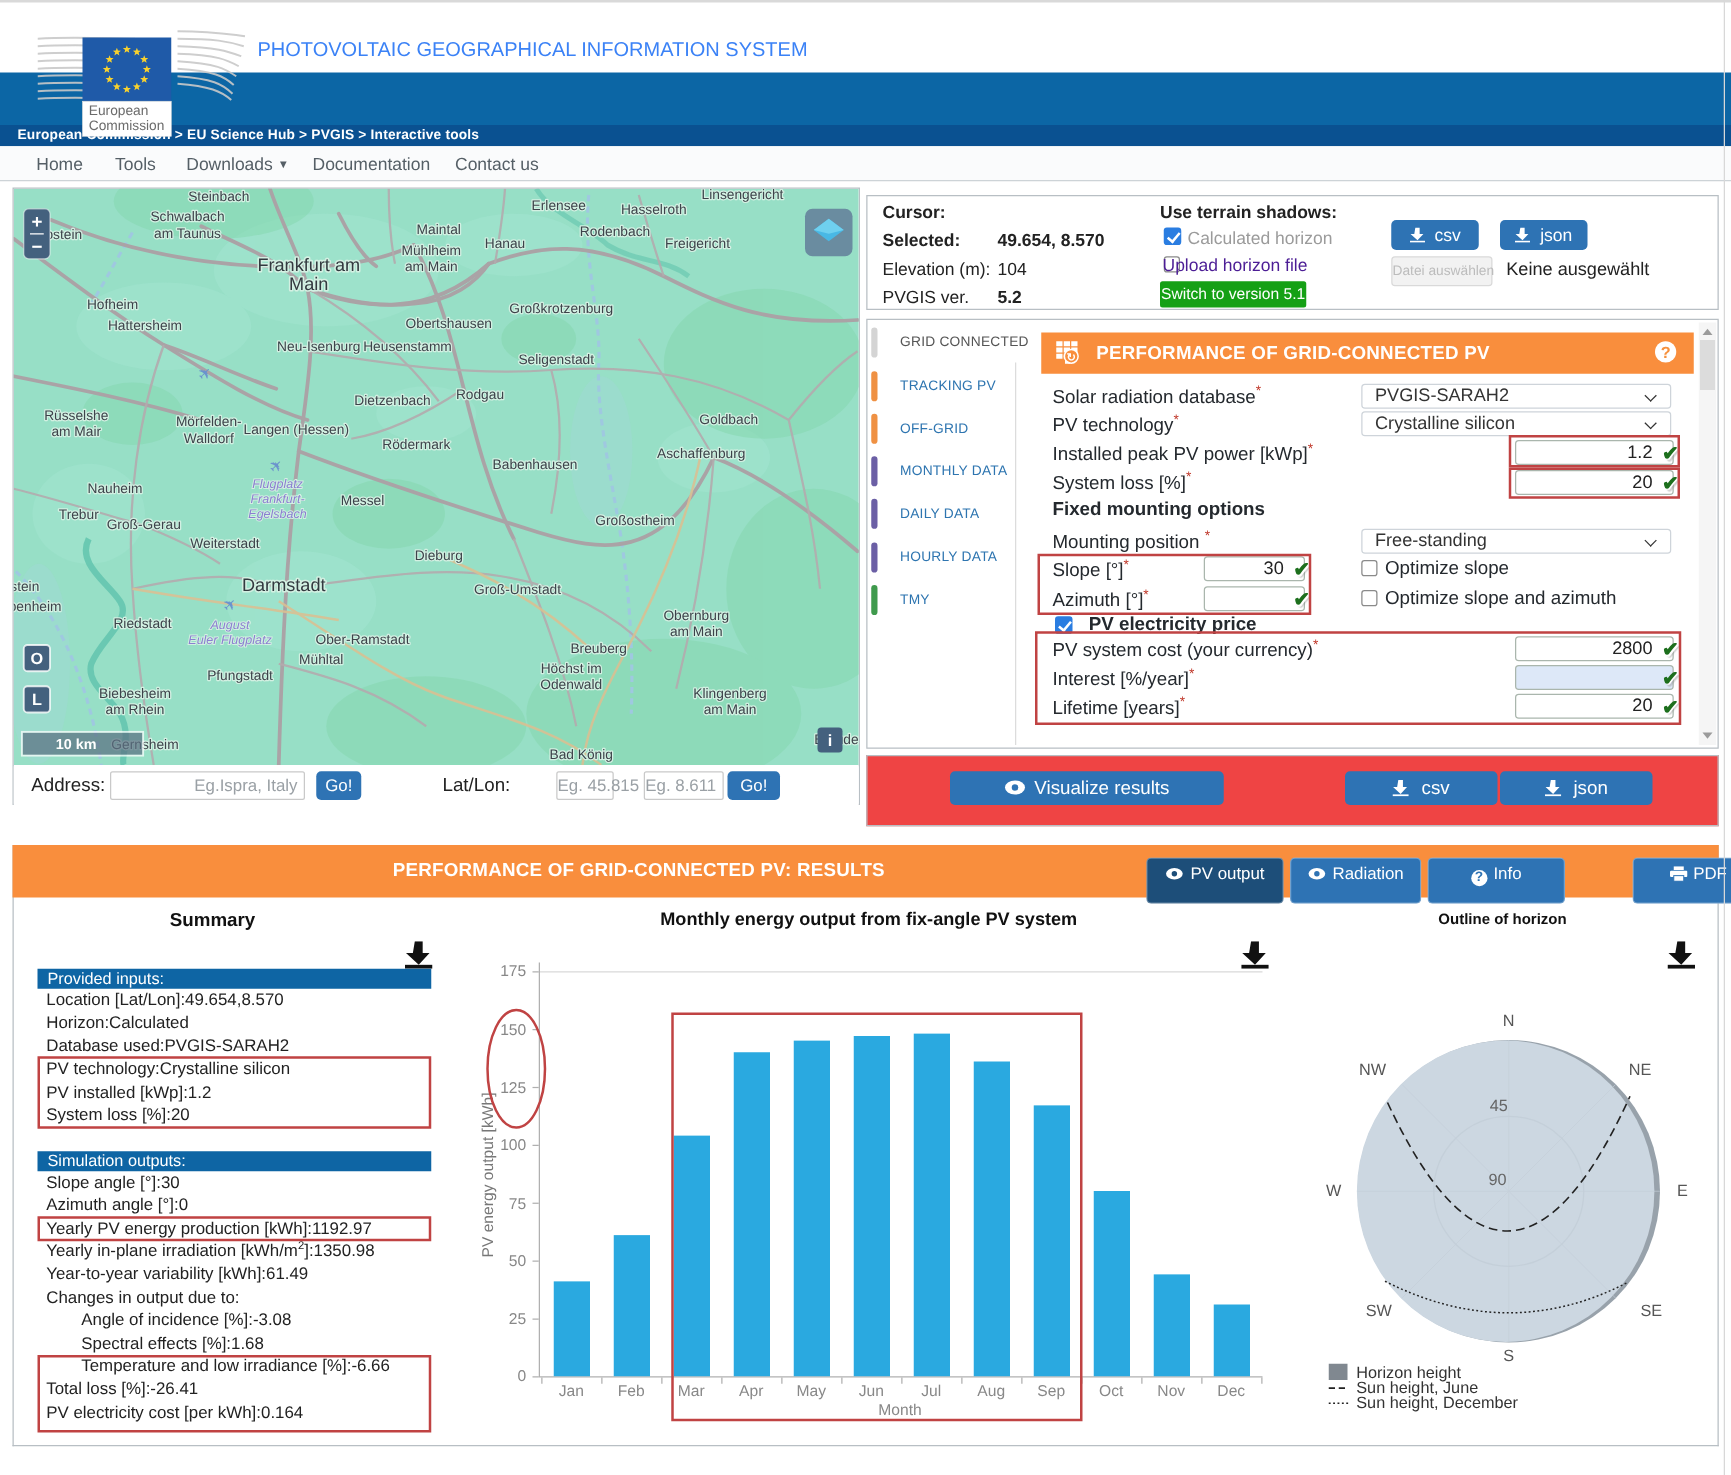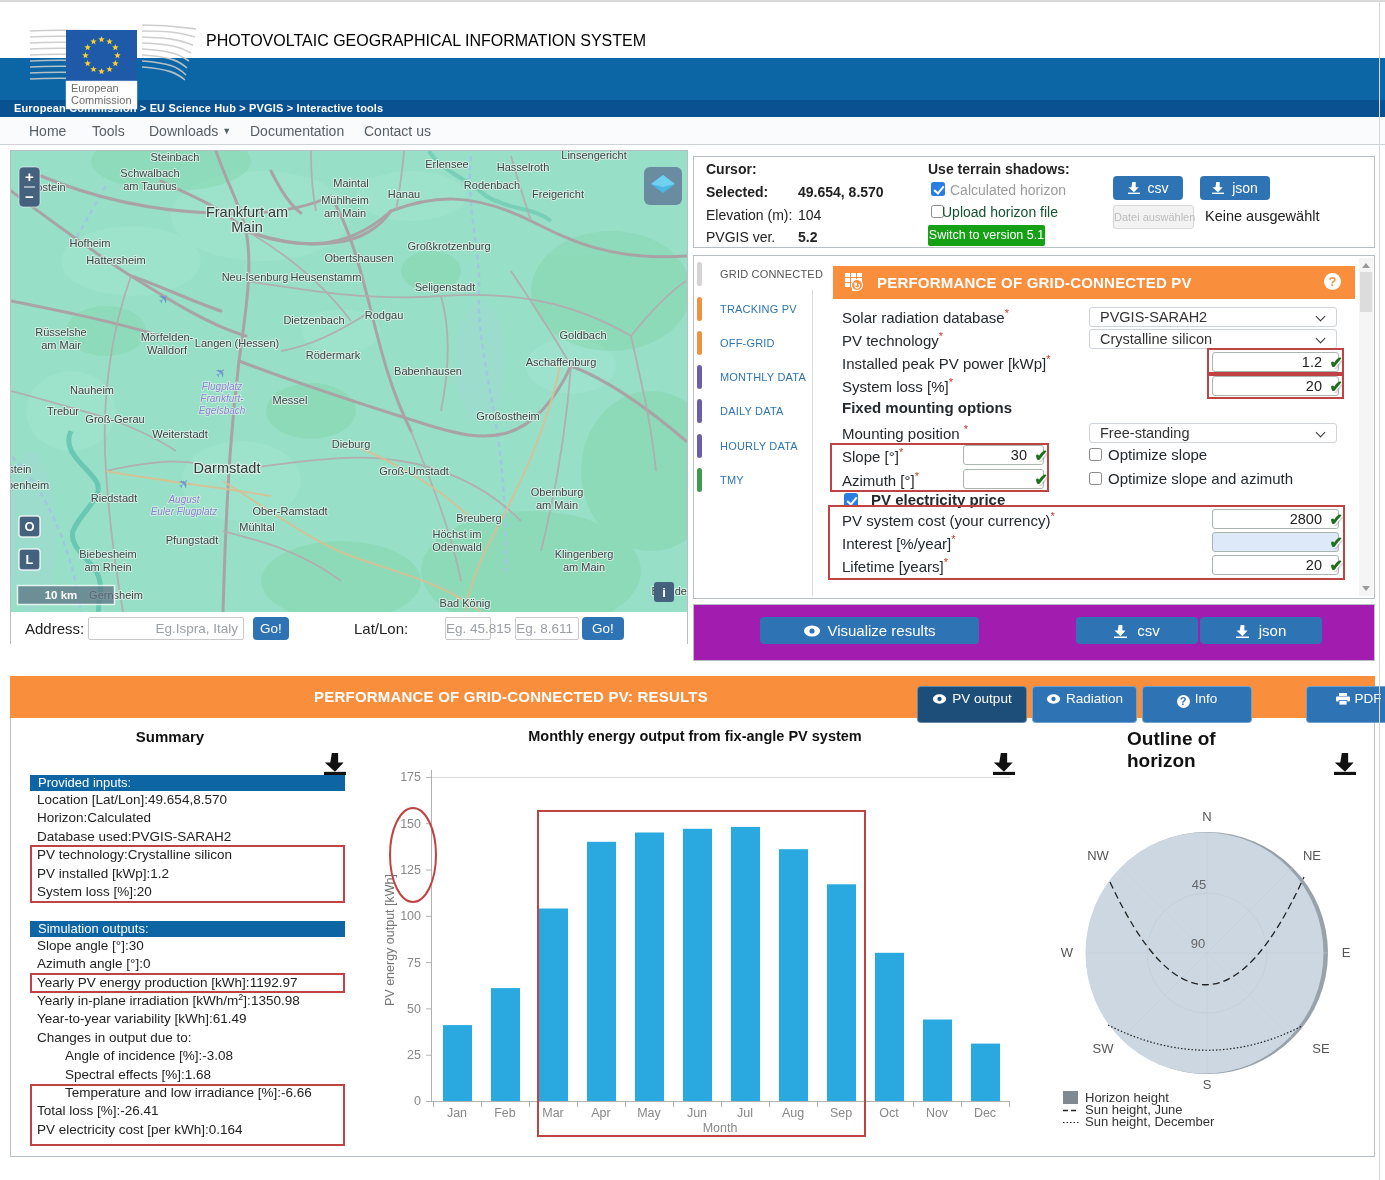--- a/index.html
+++ b/index.html
@@ -2,35 +2,35 @@
 <html><head>
 <meta charset="utf-8">
 <style>
 * { margin:0; padding:0; box-sizing:border-box; }
 html,body { width:1385px; height:1180px; background:#fff; font-family:"Liberation Sans", sans-serif; position:relative; overflow:hidden; }
 .abs { position:absolute; }
 
 #topline { left:0; top:0; width:1385px; height:2px; background:#d9d9d9; }
 #bluebar { left:0; top:58px; width:1385px; height:42px; background:#0c66a5; }
 #crumbbar { left:0; top:100px; width:1385px; height:17px; background:#0a5191; color:#fff; font-size:11px; font-weight:bold; line-height:17px; padding-left:14px; letter-spacing:0.15px; }
-#title { left:206px; top:32px; font-size:16px; color:#000000; letter-spacing:0px; }
+#title { left:206px; top:32px; font-size:16px; color:#3b82f6; letter-spacing:0px; }
 #nav { left:0; top:117px; width:1385px; height:28px; background:#fafbfc; border-bottom:1px solid #cdd3d7; }
 #nav span { position:absolute; top:6px; font-size:14px; color:#555f66; }
 
 #logo { left:30px; top:3px; width:260px; height:112px;margin-top:20px; }
 
 .btn { position:absolute; background:#2e73b4; color:#fff; border-radius:4px; text-align:center; font-size:14px; }
 
 #mappanel { left:10px; top:150px; width:678px; height:494px; border:1px solid #b8bfc4; background:#fff; }
 
 #curpanel { left:693px; top:156px; width:682px; height:92px; border:1px solid #b8bfc4; background:#fff; font-size:14px; color:#222; }
 
 #formpanel { left:693px; top:255px; width:682px; height:344px; border:1px solid #b8bfc4; background:#fff; }
 
-#actrow { left:693px; top:604px; width:682px; height:57px; border:1px solid #b8bfc4; background:#a21caf; }
+#actrow { left:693px; top:604px; width:682px; height:57px; border:1px solid #b8bfc4; background:#ef4444; }
 
 #results { left:10px; top:676px; width:1365px; height:481px; border:1px solid #b8bfc4; border-top:none; background:#fff; }
 #resbar { left:10px; top:676px; width:1365px; height:42px; background:#f98e3d; }
 .red { position:absolute; border:2px solid #c04343; }
 .cb-on { width:14px; height:14px; background:#2a7de1; border-radius:2.5px; display:inline-block; }
 .cb-on::after { content:""; position:absolute; left:4.5px; top:1.5px; width:4px; height:8px; border:solid #fff; border-width:0 2px 2px 0; transform:rotate(40deg); }
 .cb-off { width:13px; height:13px; background:#fff; border:1.5px solid #8a8a8a; border-radius:2.5px; display:inline-block; }
 
 .tab { position:absolute; left:0; width:119px; height:30px; font-size:11px; color:#2e75b0; line-height:30px; padding-left:26px; letter-spacing:0.2px; white-space:nowrap; }
 .tab::before { content:""; position:absolute; left:3px; top:3px; bottom:3px; width:5px; border-radius:3px; }
@@ -297,21 +297,21 @@
   <span class="abs" style="left:12px;top:27px;font-weight:bold">Selected:</span>
   <span class="abs" style="left:104px;top:27px;font-weight:bold">49.654, 8.570</span>
   <span class="abs" style="left:12px;top:50px">Elevation (m):</span>
   <span class="abs" style="left:104px;top:50px">104</span>
   <span class="abs" style="left:12px;top:72px">PVGIS ver.</span>
   <span class="abs" style="left:104px;top:72px;font-weight:bold">5.2</span>
   <span class="abs" style="left:234px;top:4px;font-weight:bold">Use terrain shadows:</span>
   <span class="abs cb-on" style="left:237px;top:25px"></span>
   <span class="abs" style="left:256px;top:25px;color:#9b9b9b">Calculated horizon</span>
   <span class="abs cb-off" style="left:237px;top:48px"></span>
-  <span class="abs" style="left:248px;top:47px;color:#14532d">Upload horizon file</span>
+  <span class="abs" style="left:236px;top:47px;color:#4c1d95">Upload horizon file</span>
   <span class="abs" style="left:234px;top:68px;width:117px;height:21px;background:#15a015;color:#fff;font-size:12.5px;text-align:center;line-height:21px;border-radius:2px">Switch to version 5.1</span>
   <span class="btn dlb" style="left:419px;top:19px;width:70px;height:24px;line-height:24px;"><svg width="12" height="12" viewBox="0 0 14 14" style="vertical-align:-1px;margin-right:8px">
         <path d="M5 0 h4 v6 h3.5 L7 12 0.5 6 H4 z" fill="#fff"></path>
         <rect x="0" y="12.4" width="14" height="1.8" fill="#fff"></rect>
       </svg>csv</span>
   <span class="btn dlb" style="left:506px;top:19px;width:70px;height:24px;line-height:24px;"><svg width="12" height="12" viewBox="0 0 14 14" style="vertical-align:-1px;margin-right:8px">
         <path d="M5 0 h4 v6 h3.5 L7 12 0.5 6 H4 z" fill="#fff"></path>
         <rect x="0" y="12.4" width="14" height="1.8" fill="#fff"></rect>
       </svg>json</span>
   <span class="abs" style="left:419px;top:48px;width:81px;height:24px;background:#f2f2f2;border:1px solid #d9d9d9;border-radius:3px;color:#bcbcbc;font-size:11px;text-align:center;line-height:23px;white-space:nowrap">Datei auswählen</span>
@@ -417,21 +417,21 @@
     <span style="display:inline-block;width:13px;height:13px;border-radius:50%;background:#fff;color:#2e73b4;font-size:11px;font-weight:bold;line-height:13px;vertical-align:-2px;margin-right:5px">?</span>Info</span>
   <span class="btn rb" style="left:1296px;top:10px;width:105px">
     <svg width="14" height="12" viewBox="0 0 14 12" style="vertical-align:-2px;margin-right:5px">
         <rect x="3" y="0" width="8" height="3" fill="#fff"></rect>
         <rect x="0" y="3.5" width="14" height="5" rx="1" fill="#fff"></rect>
         <rect x="3" y="7.5" width="8" height="4.5" fill="#fff" stroke="#2e73b4" stroke-width="0.8"></rect>
       </svg>PDF</span>
 </div>
 <div class="abs" style="left:95px;top:728px;width:150px;text-align:center;font-weight:bold;font-size:15px;color:#111">Summary</div>
 <div class="abs" style="left:420px;top:728px;width:550px;text-align:center;font-weight:bold;font-size:14.5px;color:#111">Monthly energy output from fix-angle PV system</div>
-<div class="abs" style="left:1127px;top:728px;width:150px;font-weight:bold;font-size:19px;color:#111">Outline of horizon</div>
+<div class="abs" style="left:1127px;top:728px;width:150px;text-align:center;font-weight:bold;font-size:12px;color:#111">Outline of horizon</div>
 <svg class="abs" style="left:324px;top:753px" width="22" height="22" viewBox="0 0 14 14">
     <path d="M5 0 h4 v6 h3.5 L7 12 0.5 6 H4 z" fill="#111"></path>
     <rect x="0" y="12" width="14" height="2" fill="#111"></rect>
   </svg>
 <svg class="abs" style="left:993px;top:753px" width="22" height="22" viewBox="0 0 14 14">
     <path d="M5 0 h4 v6 h3.5 L7 12 0.5 6 H4 z" fill="#111"></path>
     <rect x="0" y="12" width="14" height="2" fill="#111"></rect>
   </svg>
 <svg class="abs" style="left:1334px;top:753px" width="22" height="22" viewBox="0 0 14 14">
     <path d="M5 0 h4 v6 h3.5 L7 12 0.5 6 H4 z" fill="#111"></path>

